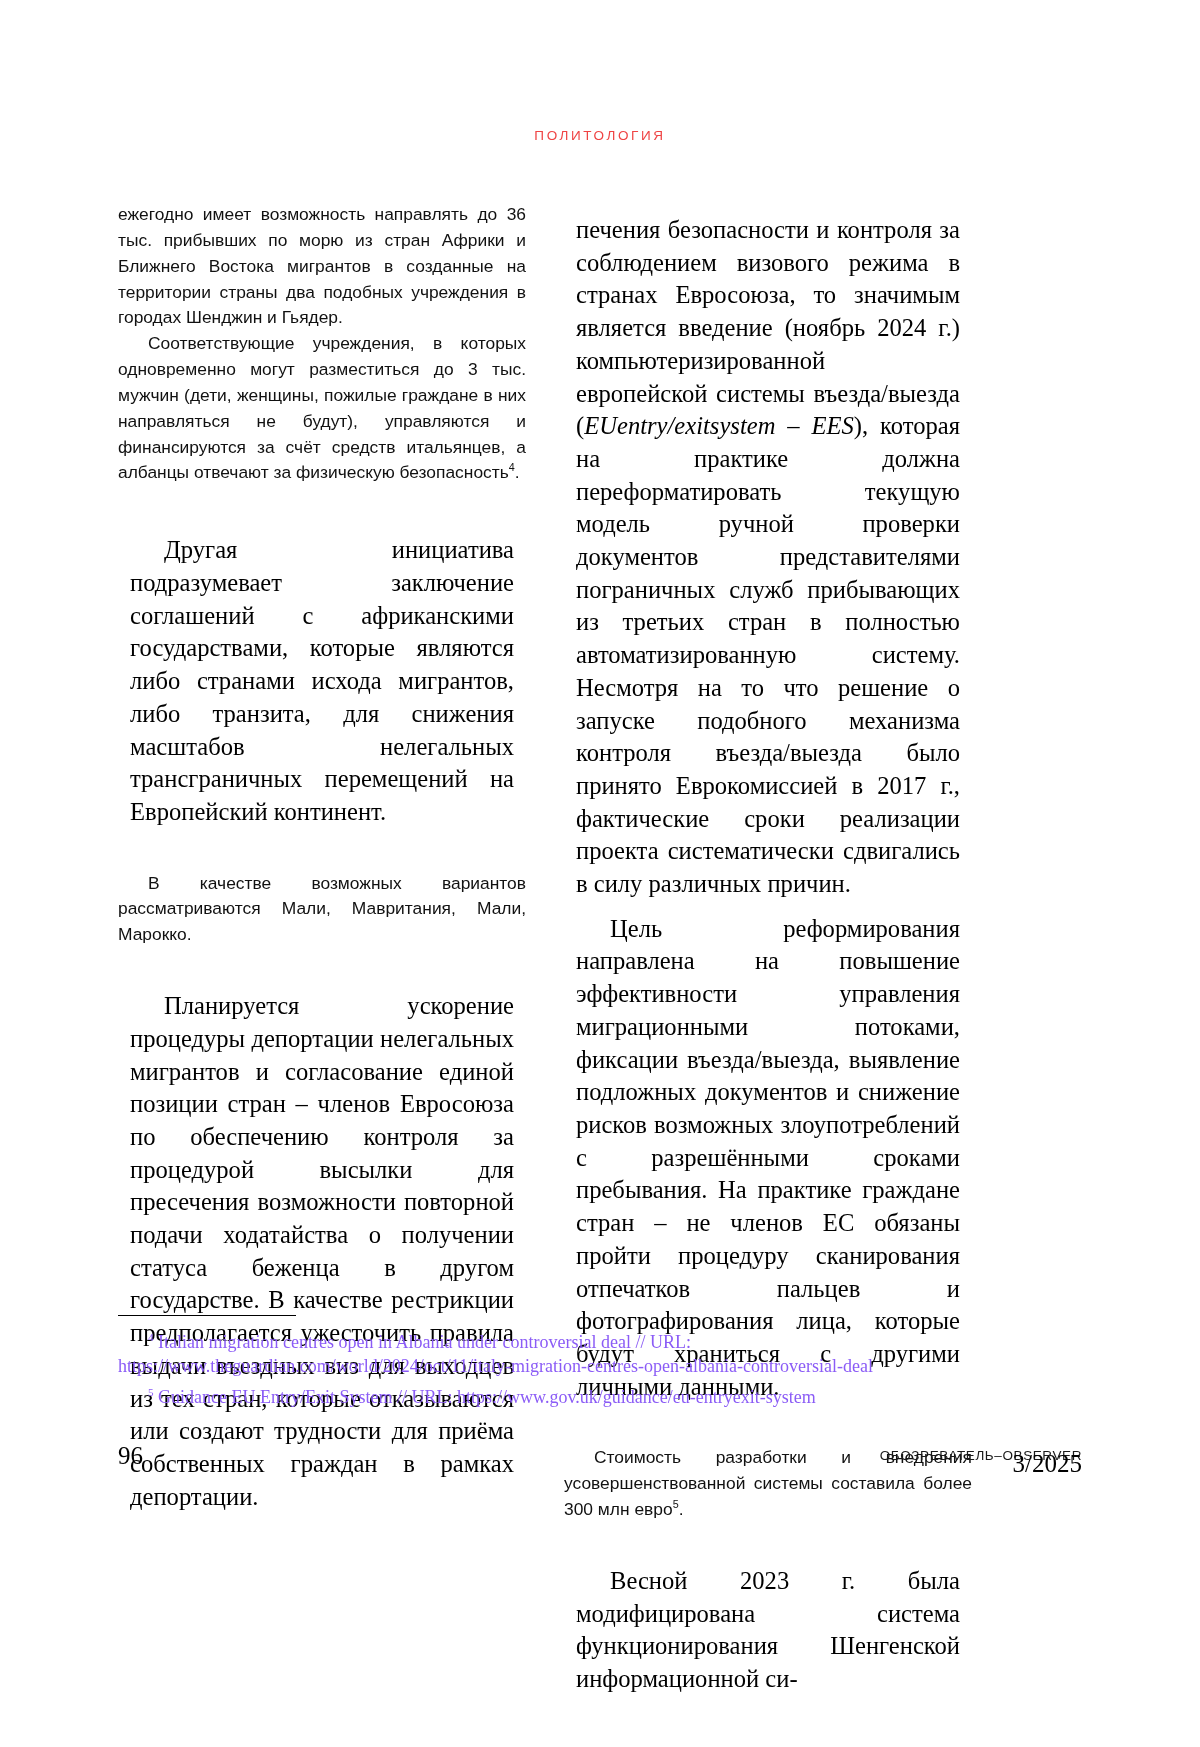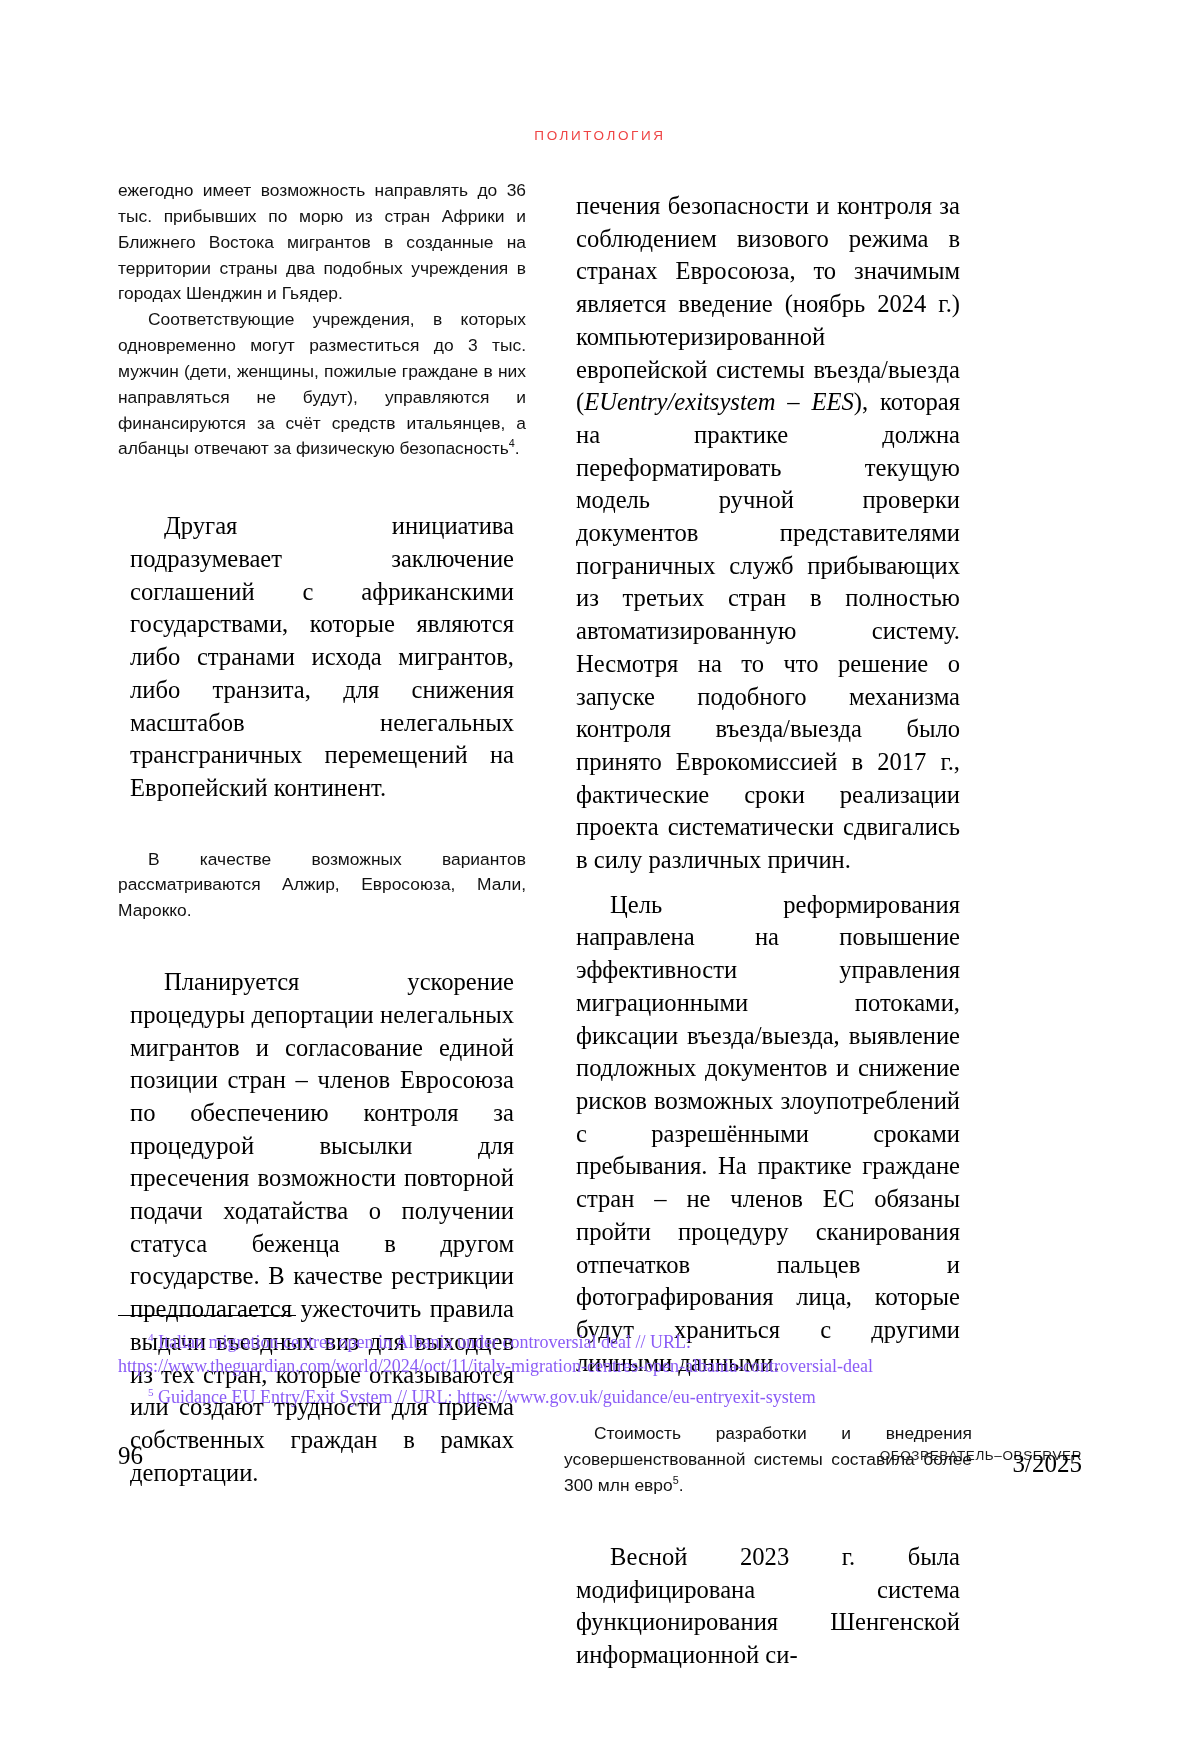--- a/index.html
+++ b/index.html
@@ -30,21 +30,21 @@
     width: 1200px;
     text-align: center;
     font-family: "Liberation Sans", sans-serif;
     font-size: 13.5px;
     letter-spacing: 2.6px;
     color: #ef4444;
     text-transform: uppercase;
   }
   .columns {
     position: absolute;
-    top: 178px;
+    top: 202px;
     left: 118px;
     width: 964px;
     height: 1110px;
   }
   .col {
     position: absolute;
     top: 0;
     width: 408px;
   }
   .col-left { left: 0; }
@@ -147,21 +147,21 @@
   <div class="running-head">политология</div>
 
   <div class="columns">
 
     <div class="col col-left">
       <p class="p-sans">ежегодно имеет возможность направлять до 36 тыс. прибывших по морю из стран Африки и Ближнего Востока мигрантов в созданные на территории страны два подобных учреждения в городах Шенджин и Гьядер.</p>
       <p class="p-sans indent"><span>Соответствующие учреждения, в которых одновременно могут разместиться до 3 тыс. мужчин (дети, женщины, пожилые граждане в них направляться не будут), управляются и финансируются за счёт средств итальянцев, а албанцы отвечают за физическую безопасность</span><sup>4</sup><span>.</span></p>
       <div class="gap-lg"></div>
       <p class="p-serif indent">Другая инициатива подразумевает заключение соглашений с африканскими государствами, которые являются либо странами исхода мигрантов, либо транзита, для снижения масштабов нелегальных трансграничных перемещений на Европейский континент.</p>
       <div class="gap-md"></div>
-      <p class="p-sans indent">В качестве возможных вариантов рассматриваются Алжир, Евросоюза, Мали, Марокко.</p>
+      <p class="p-sans indent">В качестве возможных вариантов рассматриваются Мали, Мавритания, Мали, Марокко.</p>
       <div class="gap-md"></div>
       <p class="p-serif indent">Планируется ускорение процедуры депортации нелегальных мигрантов и согласование единой позиции стран – членов Евросоюза по обеспечению контроля за процедурой высылки для пресечения возможности повторной подачи ходатайства о получении статуса беженца в другом государстве. В качестве рестрикции предполагается ужесточить правила выдачи въездных виз для выходцев из тех стран, которые отказываются или создают трудности для приёма собственных граждан в рамках депортации.</p>
     </div>
 
     <div class="col col-right">
       <p class="p-serif"><span>печения безопасности и контроля за соблюдением визового режима в странах Евросоюза, то значимым является введение (ноябрь 2024 г.) компьютеризированной европейской системы въезда/выезда (</span><span class="ital">EUentry/exitsystem – EES</span><span>), которая на практике должна переформатировать текущую модель ручной проверки документов представителями пограничных служб прибывающих из третьих стран в полностью автоматизированную систему. Несмотря на то что решение о запуске подобного механизма контроля въезда/выезда было принято Еврокомиссией в 2017 г., фактические сроки реализации проекта систематически сдвигались в силу различных причин.</span></p>
       <p class="p-serif indent">Цель реформирования направлена на повышение эффективности управления миграционными потоками, фиксации въезда/выезда, выявление подложных документов и снижение рисков возможных злоупотреблений с разрешёнными сроками пребывания. На практике граждане стран – не членов ЕС обязаны пройти процедуру сканирования отпечатков пальцев и фотографирования лица, которые будут храниться с другими личными данными.</p>
       <div class="gap-md"></div>
       <p class="p-sans indent"><span>Стоимость разработки и внедрения усовершенствованной системы составила более 300 млн евро</span><sup>5</sup><span>.</span></p>
       <div class="gap-md"></div>

